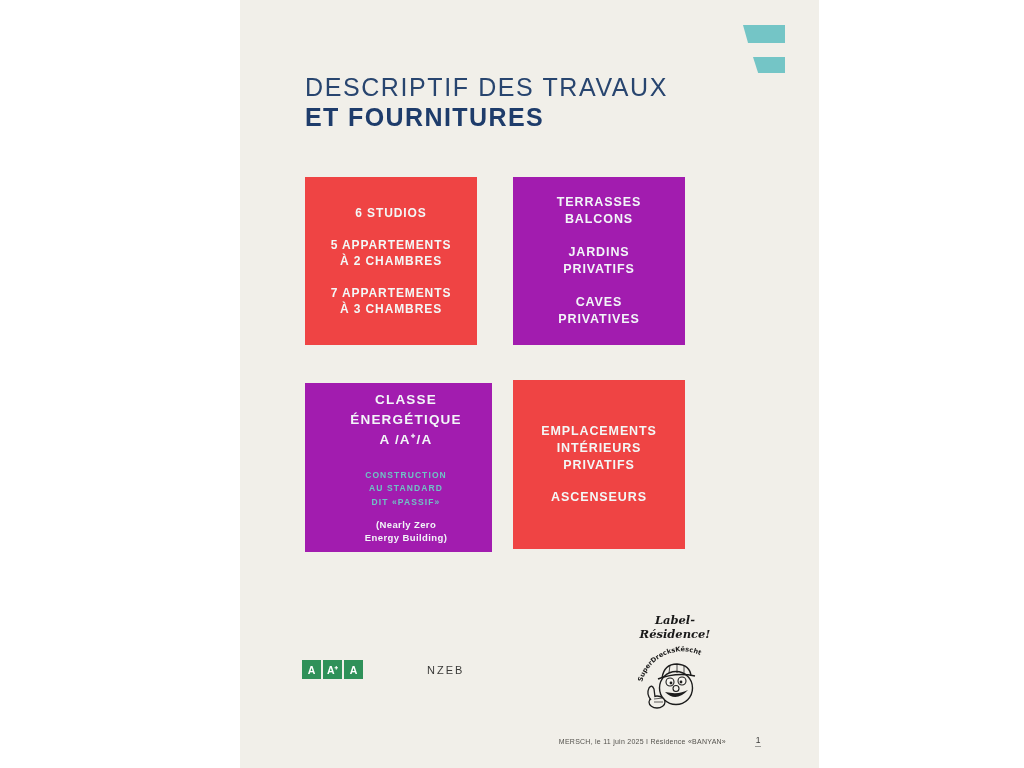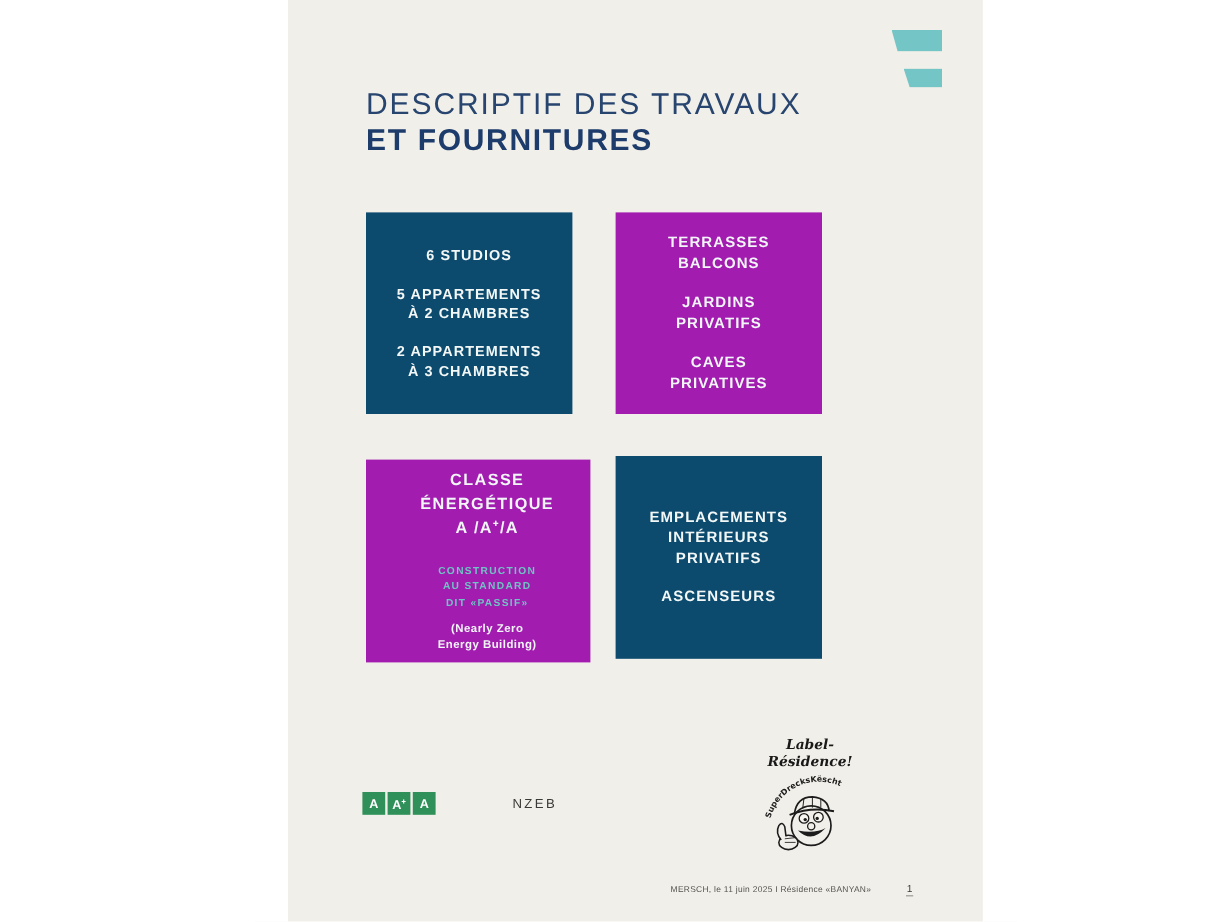--- a/index.html
+++ b/index.html
@@ -15,21 +15,21 @@
     clip-path:polygon(0 0,100% 0,100% 100%,16% 100%);}
 
   
   .title{position:absolute;left:65px;top:72px;color:#1e3c6b;}
   .title .l1{font-size:25px;font-weight:400;letter-spacing:1.6px;line-height:30px;color:#28456f;}
   .title .l2{font-size:25px;font-weight:800;letter-spacing:1.4px;line-height:30px;}
 
   
   .box{position:absolute;width:172px;display:flex;flex-direction:column;align-items:center;
     justify-content:center;text-align:center;font-weight:700;}
-  .box.teal{background:#0c4a6e;color:#f3f8f7;}
+  .box.teal{background:#ef4444;color:#f3f8f7;}
   .box.navy{background:#a21caf;color:#f2f6f8;}
   .box p{margin:8px 8px;white-space:pre-line;font-size:12px;letter-spacing:0.9px;line-height:1.35;}
   #box-units{left:65px;top:177px;height:168px;}
   #box-outdoor{left:273px;top:177px;height:168px;}
   #box-outdoor p,#box-parking p{font-size:12.5px;}
   #box-energy{left:65px;top:383px;height:169px;padding-left:15px;}
   #box-parking{left:273px;top:380px;height:169px;}
   .box-heading{margin:0;font-size:13.5px;font-weight:700;letter-spacing:1.2px;line-height:1.5;
     white-space:pre-line;}
   .box-sub{color:#6fc3c4 !important;font-size:8.5px !important;letter-spacing:1.1px !important;
@@ -67,21 +67,21 @@
 
     <header class="title">
       <div class="l1">DESCRIPTIF DES TRAVAUX</div>
       <div class="l2">ET FOURNITURES</div>
     </header>
 
     <section class="box teal" id="box-units">
       <p>6 STUDIOS</p>
       <p>5 APPARTEMENTS
 À 2 CHAMBRES</p>
-      <p>2 APPARTEMENTS
+      <p>7 APPARTEMENTS
 À 3 CHAMBRES</p>
     </section>
 
     <section class="box navy" id="box-outdoor">
       <p>TERRASSES
 BALCONS</p>
       <p>JARDINS
 PRIVATIFS</p>
       <p>CAVES
 PRIVATIVES</p>

